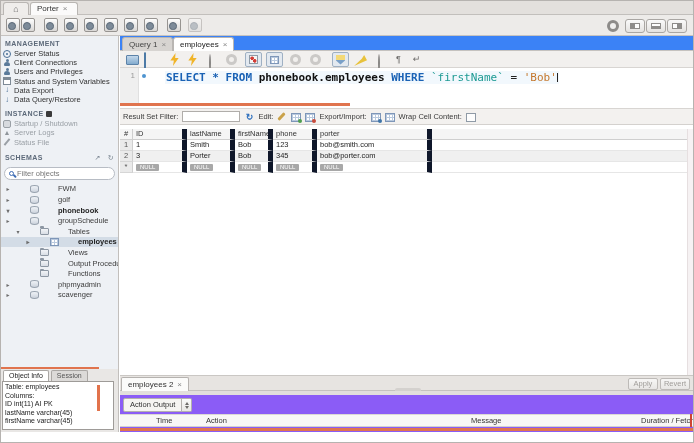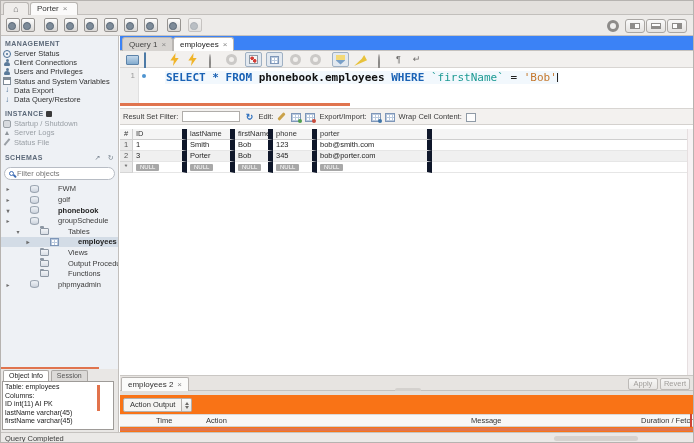--- a/index.html
+++ b/index.html
@@ -135,21 +135,21 @@
   .vscroll{position:absolute;right:0;top:93px;width:6px;height:246px;background:#f6f2f3;border-left:1px solid #e6dfe0;}
 
   .res-tabs{position:absolute;left:0;top:339px;right:0;height:16px;background:#e7e4e1;border-top:1px solid #cac7c4;border-bottom:1px solid #c5c2bf;}
   .res-tab{position:absolute;left:1px;top:1px;height:15px;background:#fbfbfa;border:1px solid #b5b2af;border-bottom:none;border-radius:2px 2px 0 0;font-size:8px;padding:0 6px;line-height:14px;color:#333;white-space:nowrap;}
   .res-tab .x{margin-left:4px;color:#888;}
   .btn{position:absolute;top:2px;width:30px;height:12px;background:linear-gradient(#f7f6f5,#e8e6e4);border:1px solid #bdbab7;border-radius:2px;font-size:7.5px;color:#a09d9a;text-align:center;line-height:10px;}
   .apply{right:35px;} .revert{right:3px;}
   .split2{position:absolute;left:0;top:355px;right:0;height:4px;background:#e2dfdc;}
   .split2::after{content:"";position:absolute;left:48%;top:-3px;width:26px;height:3px;background:#d4d1ce;border-radius:2px 2px 0 0;}
 
-  .aout{position:absolute;left:0;top:359px;right:0;height:37px;background:#f97316;}
+  .aout{position:absolute;left:0;top:359px;right:0;height:37px;background:#8b5cf6;}
   .combo{position:absolute;left:3px;top:3px;height:14px;display:flex;}
   .combo-label{background:#f6f4f2;border:1px solid #b3b0ad;border-radius:2px 0 0 2px;font-size:7.5px;padding:0 6px;line-height:12px;color:#333;white-space:nowrap;}
   .stepper{width:10px;border:1px solid #b3b0ad;border-left:none;border-radius:0 2px 2px 0;background:linear-gradient(#fafafa,#e8e6e4);position:relative;}
   .stepper::before{content:"";position:absolute;left:2.5px;top:2.5px;border-left:2.5px solid transparent;border-right:2.5px solid transparent;border-bottom:3px solid #6e6c6a;}
   .stepper::after{content:"";position:absolute;left:2.5px;bottom:2.5px;border-left:2.5px solid transparent;border-right:2.5px solid transparent;border-top:3px solid #6e6c6a;}
   .aout-head{position:absolute;left:0;top:19px;right:0;height:13px;background:#f8f7f6;border-top:1px solid #dbd8d5;border-bottom:1px solid #d4d1ce;font-size:7.5px;color:#333;overflow:hidden;}
   .aout-head span{position:absolute;line-height:12px;white-space:nowrap;}
   .ah-time{left:36px;} .ah-action{left:86px;} .ah-msg{left:351px;} .ah-dur{left:521px;}
   .rsliver{position:absolute;right:1px;top:19px;width:2px;height:13px;background:#cf4433;}
   .oline3{position:absolute;left:0;top:33px;right:0;height:2.5px;background:#e0744e;}
@@ -288,20 +288,25 @@
       <div class="titem lvl1">
           <span class="caret"></span>
           <span class="ic-fold"></span>
           <span>Functions</span>
         </div>
       <div class="titem lvl0">
           <span class="caret">▸</span>
           <span class="ic-db"></span>
           <span>phpmyadmin</span>
         </div>
+      <div class="titem lvl0">
+          <span class="caret">▸</span>
+          <span class="ic-db"></span>
+          <span>scavenger</span>
+        </div>
     </div>
   </div>
   <div class="oline1"></div>
 
   <div class="objinfo">
     <div class="oi-tabs">
       <span class="oi-tab act">Object Info</span>
       <span class="oi-tab">Session</span>
     </div>
     <div class="oi-box">
@@ -423,18 +428,14 @@
         <span class="ah-time">Time</span>
         <span class="ah-action">Action</span>
         <span class="ah-msg">Message</span>
         <span class="ah-dur">Duration / Fetch</span>
       </div>
       <div class="rsliver"></div>
       <div class="oline3"></div>
     </div>
   </div>
 
-  <div class="statusbar">
-    <span>Query Completed</span>
-    <span class="scrollpill"></span>
-  </div>
 
 </div>
 
 </body></html>

